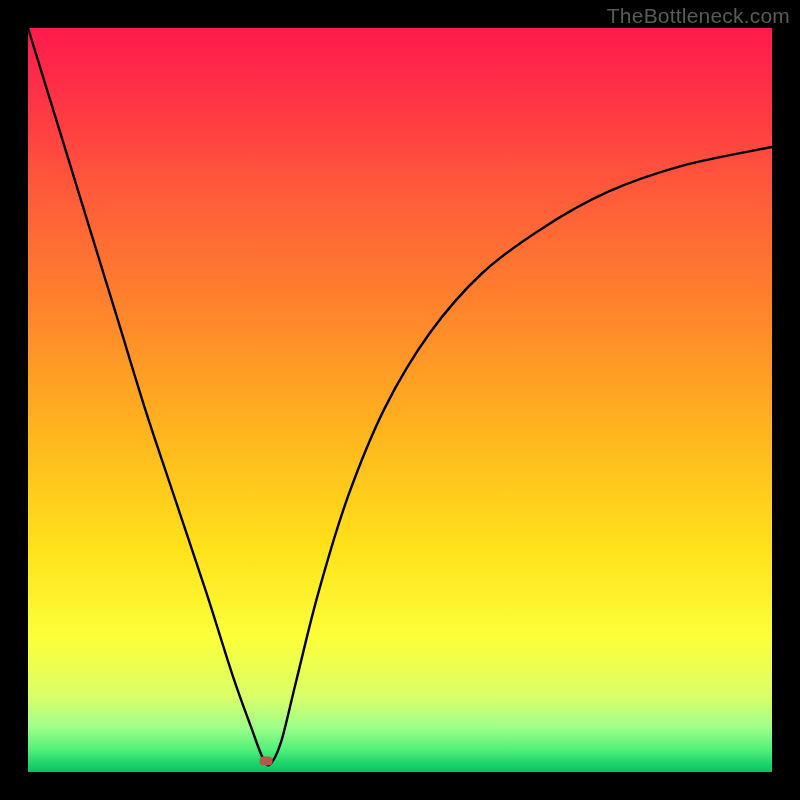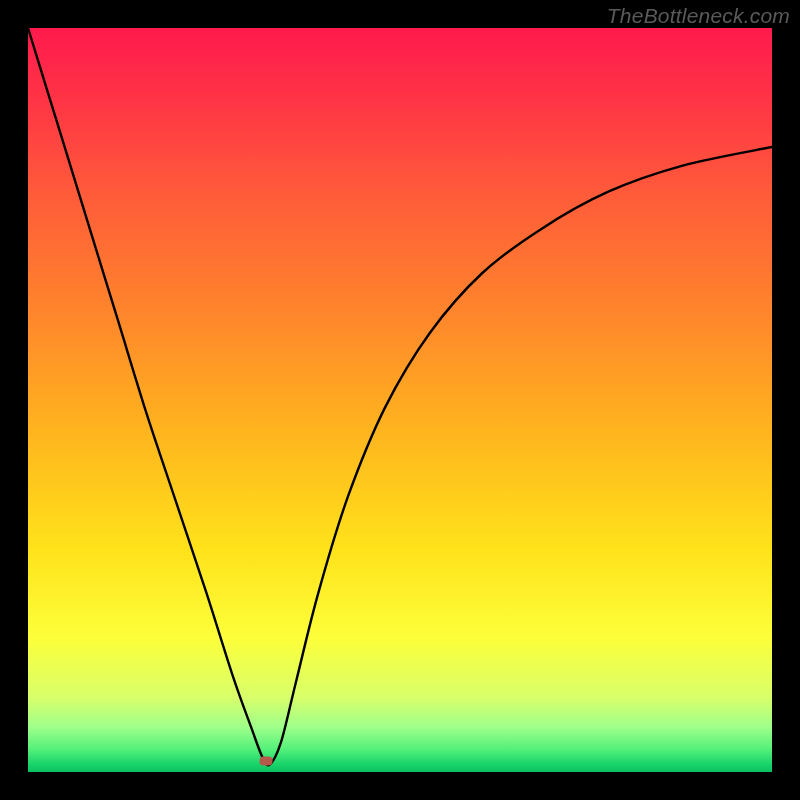--- a/index.html
+++ b/index.html
@@ -8,21 +8,20 @@
     width: 800px;
     height: 800px;
     background: #000;
     overflow: hidden;
     font-family: Arial, Helvetica, sans-serif;
   }
   .frame {
     position: absolute;
     inset: 0;
     background: #000;
-    font-style: italic;
   }
   .plot-wrap {
     position: absolute;
     left: 28px;
     top: 28px;
     width: 744px;
     height: 744px;
     overflow: hidden;
   }
   .gradient {

